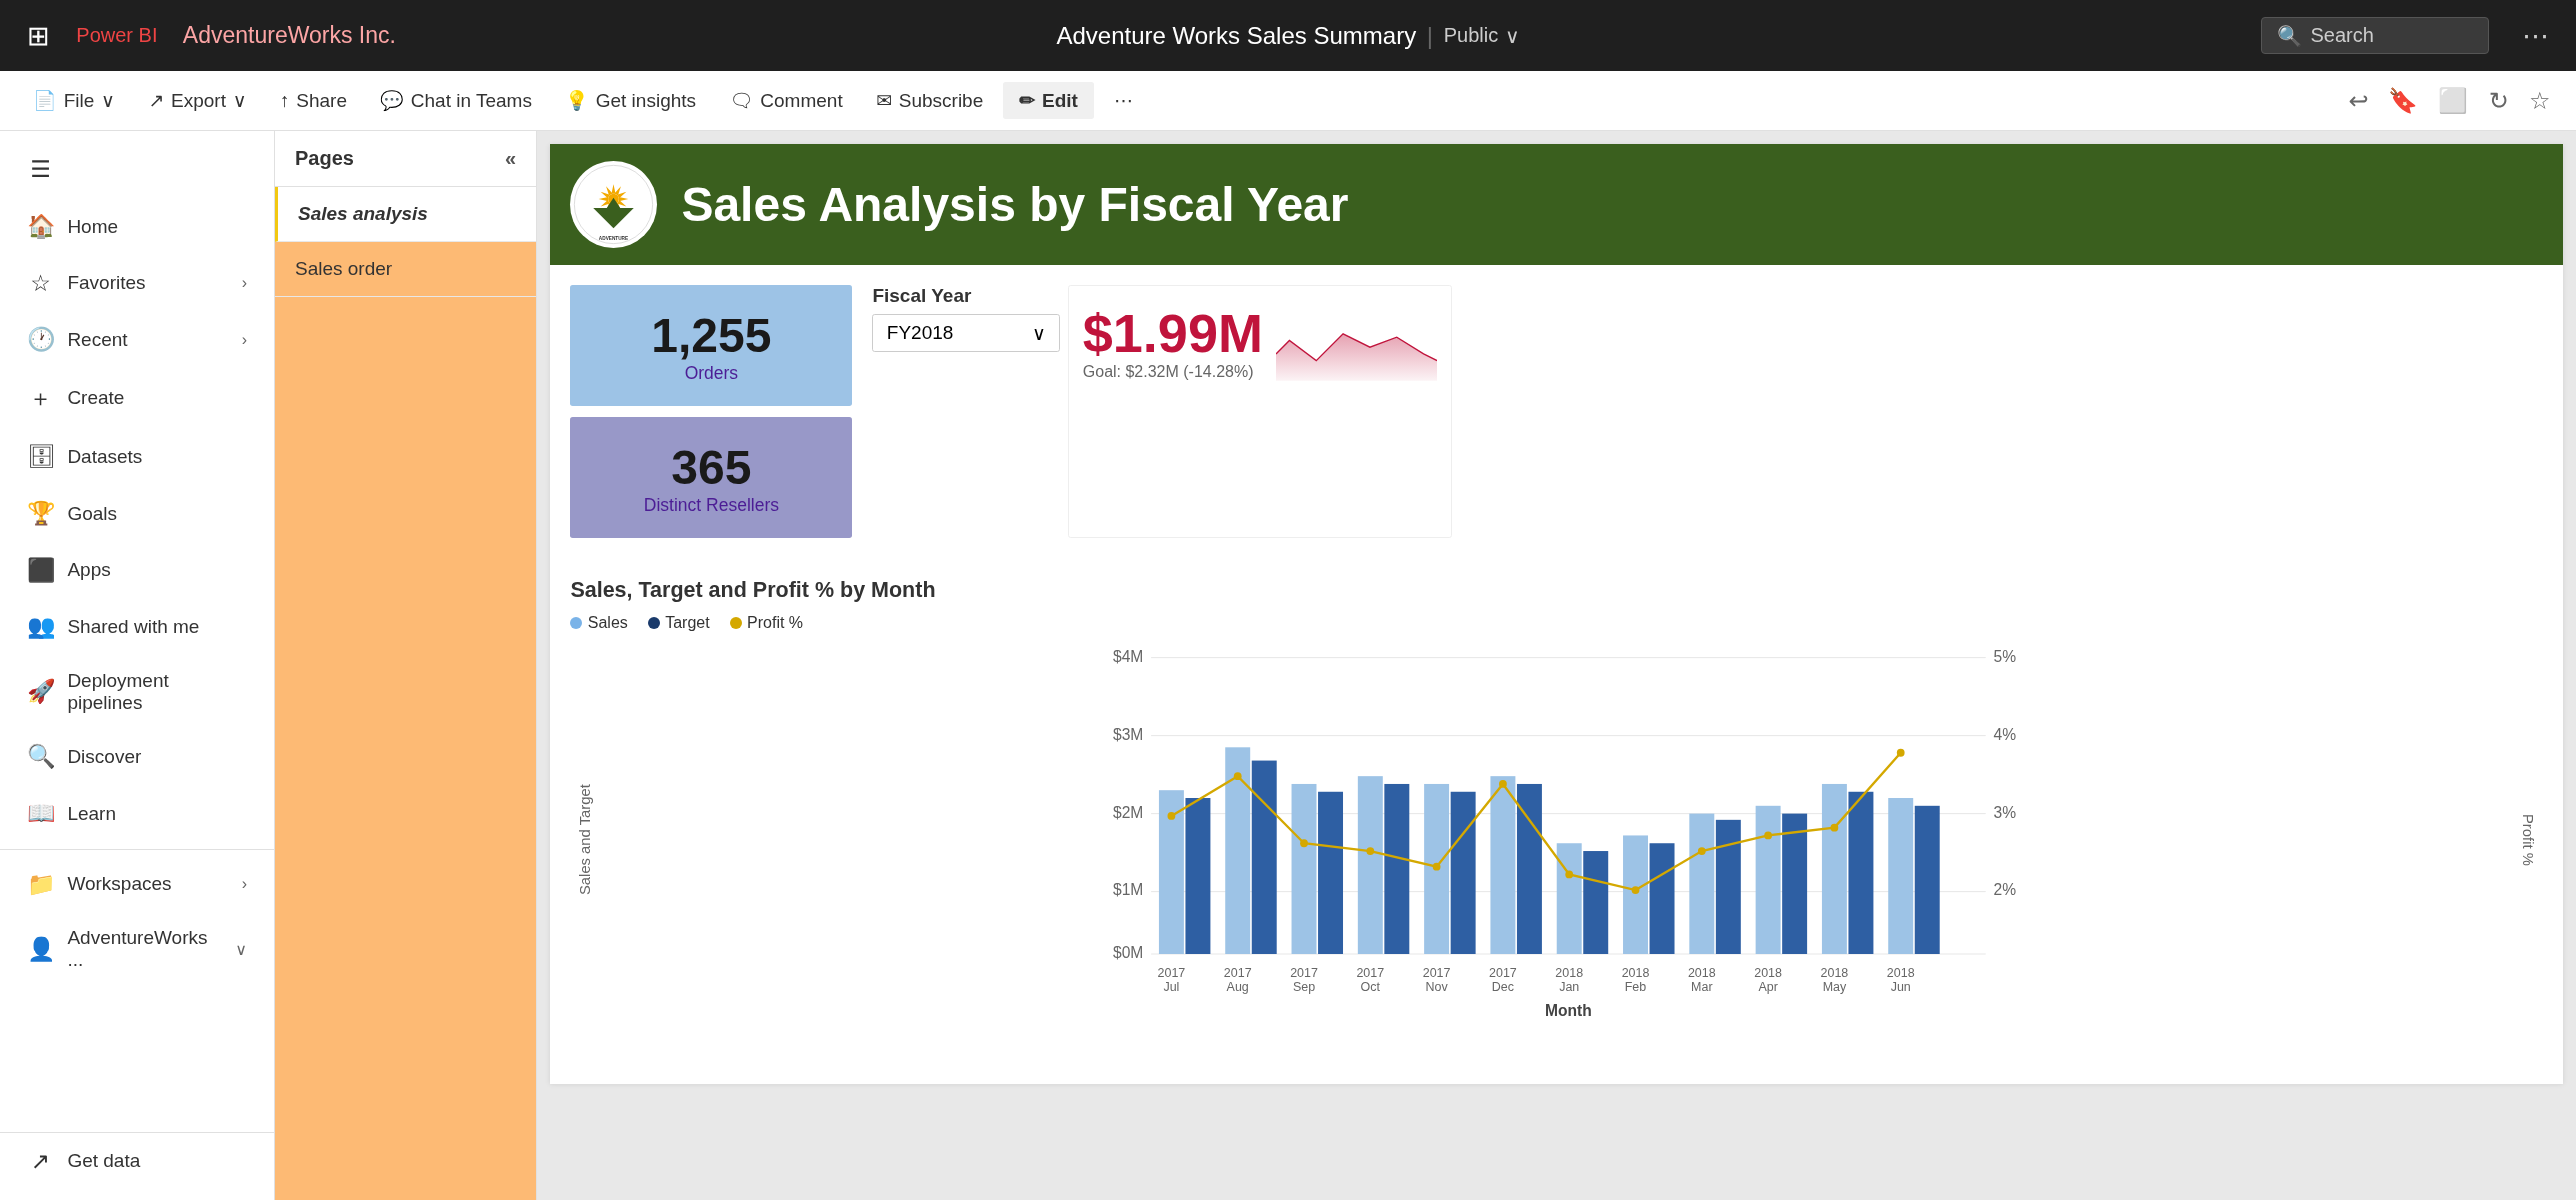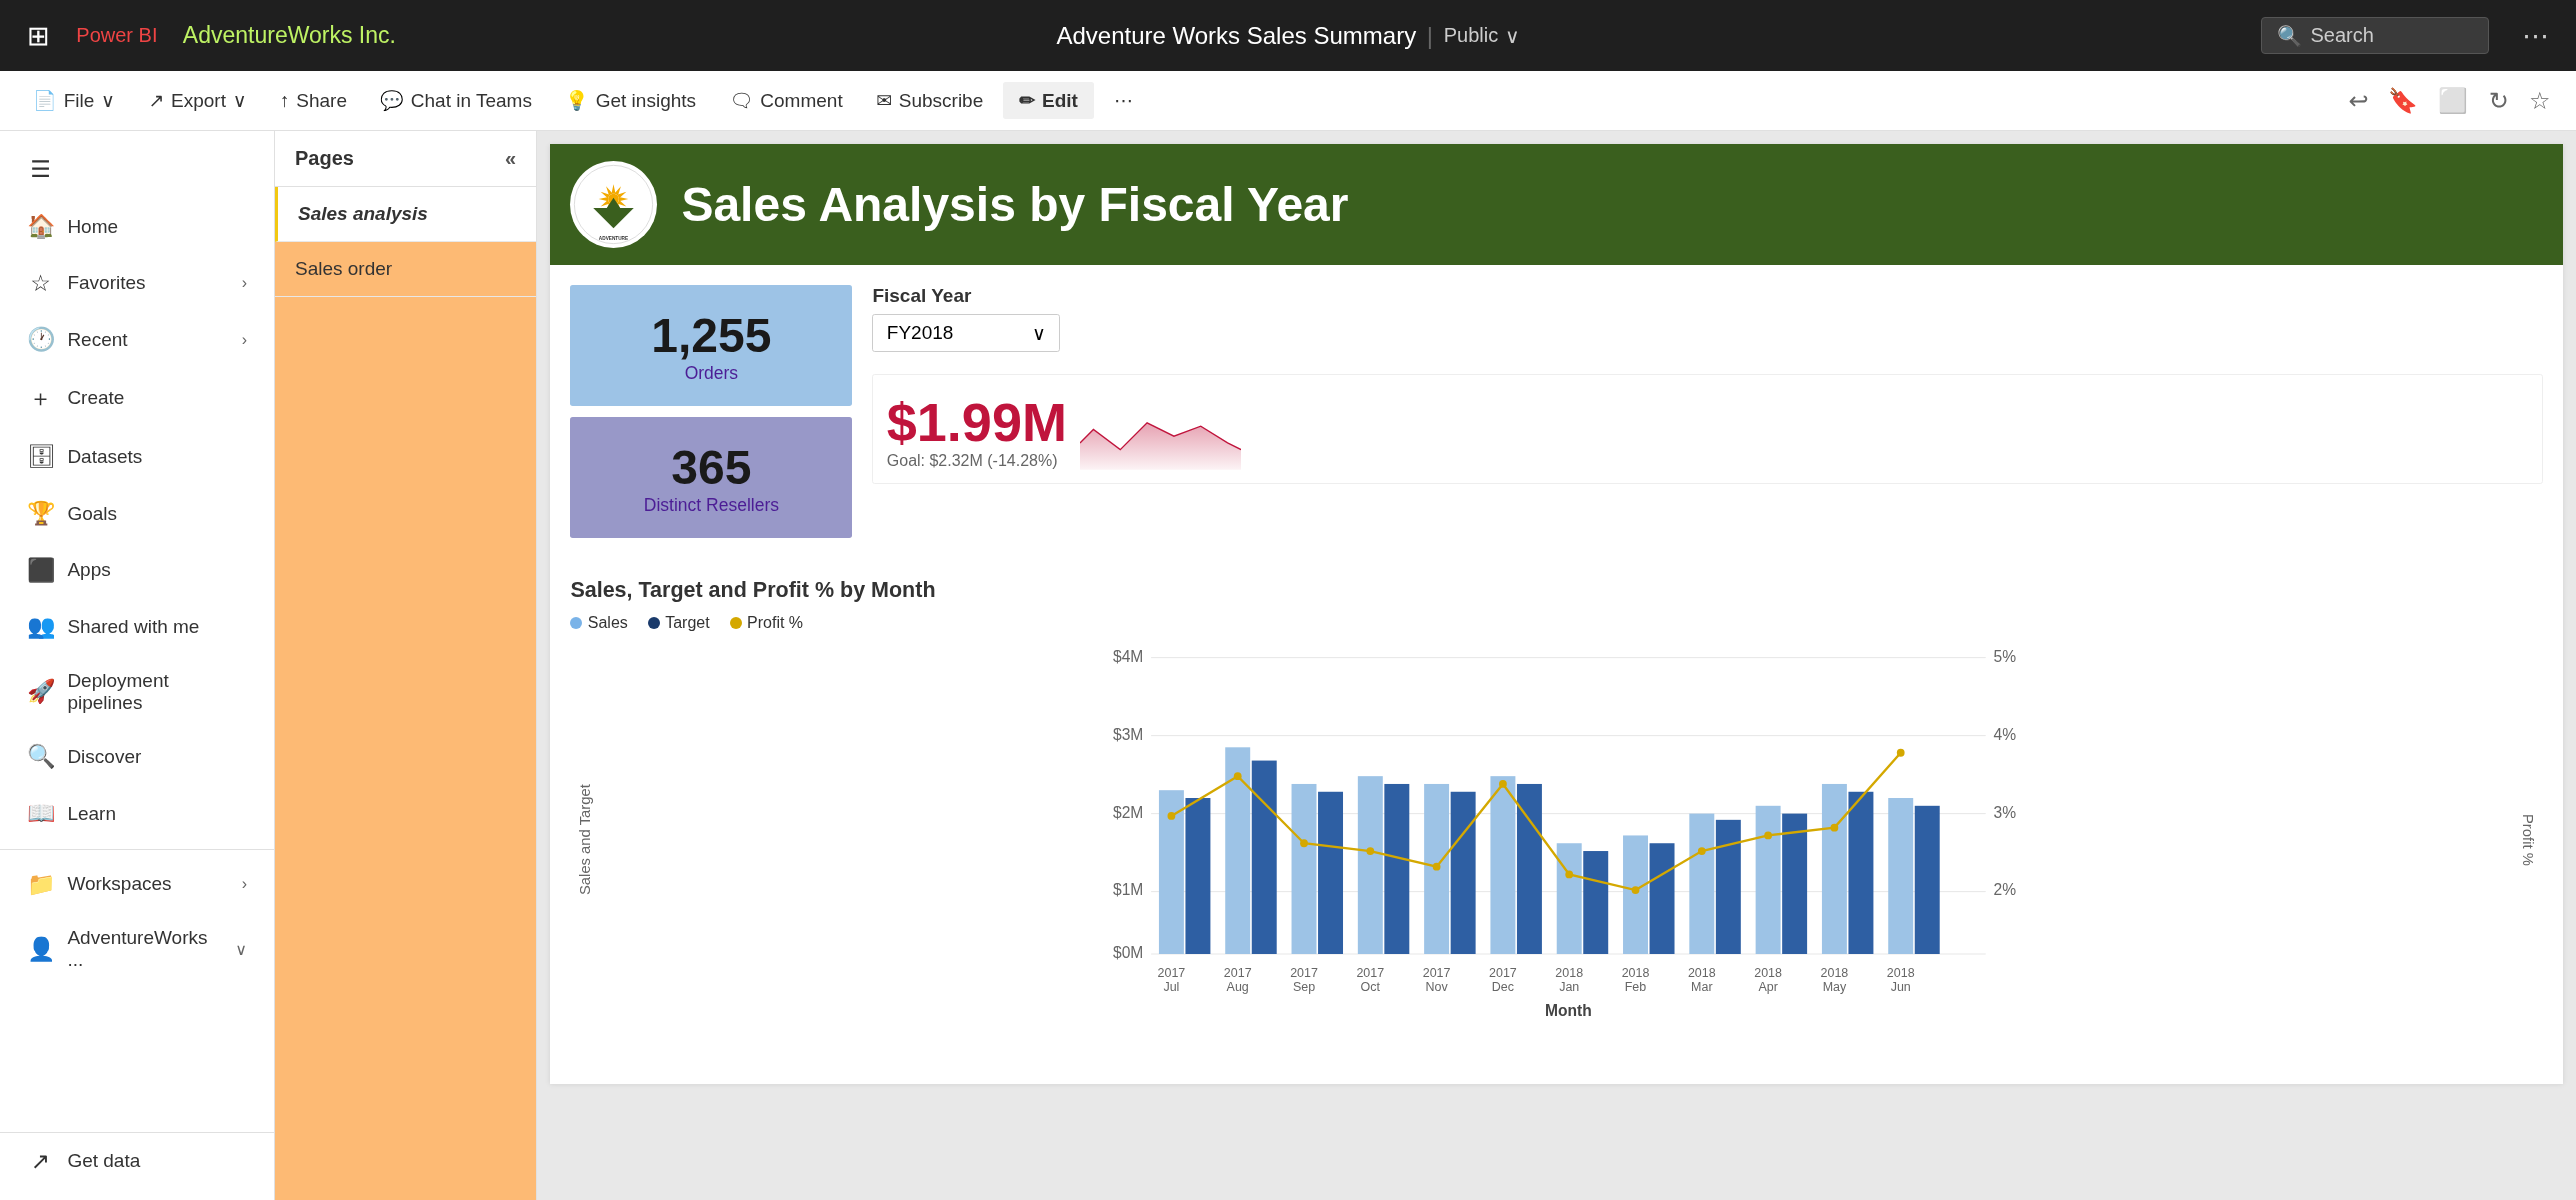--- a/index.html
+++ b/index.html
@@ -7,21 +7,21 @@
 
     
     .top-bar {
       display: flex; align-items: center;
       background: #1f1f1f; color: #fff;
       height: 71px; padding: 0 27px;
       gap: 20px;
     }
     .top-bar-waffle { font-size: 27px; cursor: pointer; margin-right: 6.7px; }
     .top-bar-logo { font-weight: 400; font-size: 20px; color: #ef4444; margin-right: 5.4px; }
-    .top-bar-org { font-size: 23px; color: #bef264; margin-right: auto; }
+    .top-bar-org { font-size: 23px; color: #fca5a5; margin-right: auto; }
     .top-bar-title { font-size: 24px; color: #fff; position: absolute; left: 50%; transform: translateX(-50%); display: flex; align-items: center; gap: 10.7px; }
     .top-bar-title .pipe { color: #666; }
     .top-bar-public { display: flex; align-items: flex-start; gap: 6.7px; font-size: 20px; color: #ccc; }
     .top-bar-search {
       display: flex; align-items: center;
       background: #3a3a3a; border: 0.7px solid #555;
       border-radius: 4px; padding: 5.4px 16px; gap: 8px;
       color: #ccc; font-size: 20px; width: 228px; cursor: text;
     }
     .top-bar-more { font-size: 27px; color: #ccc; cursor: pointer; margin-left: 13.4px; }
@@ -329,21 +329,21 @@
           <div class="kpi-card blue">
             <div class="kpi-value">1,255</div>
             <div class="kpi-label">Orders</div>
           </div>
           <div class="kpi-card purple">
             <div class="kpi-value">365</div>
             <div class="kpi-label">Distinct Resellers</div>
           </div>
         </div>
 
-        <div style="flex:1; display:flex; flex-direction:column; gap:22px;">
+        <div style="flex:1; display:flex; flex-direction:row; gap:8px;">
 
           <div>
             <div class="slicer-label">Fiscal Year</div>
             <div class="slicer-select">
               <span>FY2018</span>
               <span>∨</span>
             </div>
           </div>
 
           <div style="position:relative; overflow:hidden; background:#fff; border:0.7px solid #eee; padding:13.4px; border-radius:2.7px;">

